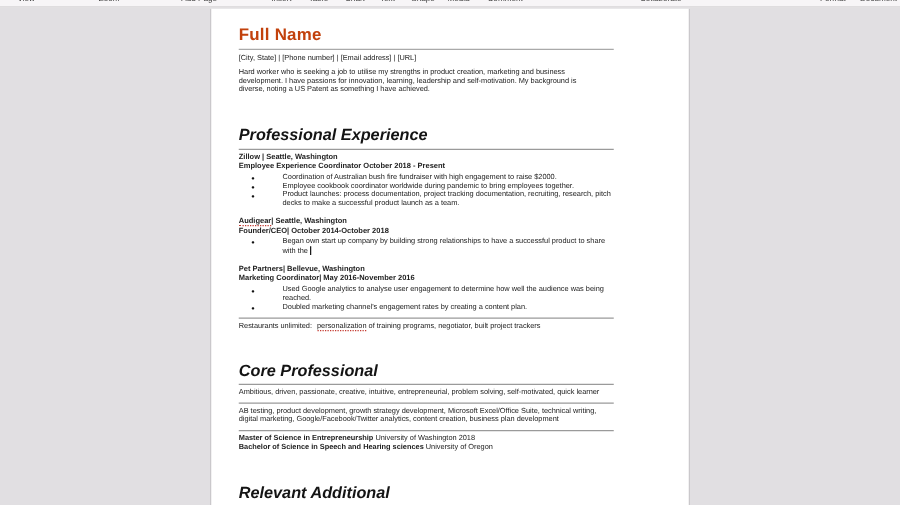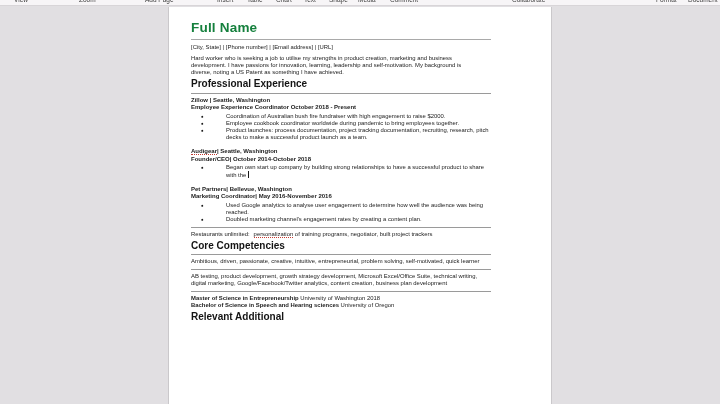--- a/index.html
+++ b/index.html
@@ -19,29 +19,29 @@
   
   .canvas { position:absolute; top:7px; left:0; width:720px; height:397px; }
   .page {
     position:absolute; left:168px; top:0; width:384px; height:397px;
     background:#ffffff; border-left:1px solid #cac8cb; border-right:1px solid #cac8cb;
     overflow:hidden;
   }
   .content { padding:13px 60px 0 22px; color:#222; }
 
   .doc-title {
-    font-size:13.5px; font-weight:bold; color:#15803d; letter-spacing:.2px;
+    font-size:13.5px; font-weight:bold; color:#c2410c; letter-spacing:.2px;
     margin:0 0 4px 0;
   }
   .title-rule { border:none; border-top:1px solid #a9a9a9; margin:0 0 4px 0; }
   .contact { font-size:5.9px; color:#222; white-space:nowrap; }
   .para { margin-top:5px; font-size:5.9px; line-height:7.1px; }
   .line { white-space:nowrap; }
 
-  .sec-heading { font-size:10px; font-weight:bold; color:#141414; margin-top:2px; }
+  .sec-heading { font-size:13px; font-weight:bold; color:#141414; margin-top:24px;font-style:italic; }
   .sec-rule { border:none; border-top:1px solid #9a9a9a; margin:3.5px 0 3px 0; }
 
   .job { margin-top:7px; }
   .job.first { margin-top:1px; }
   .bold-line { font-size:6.0px; font-weight:bold; line-height:7.5px; white-space:nowrap; }
   .bullets { margin-top:1px; }
   .bullet-row { display:flex; padding-left:10px; font-size:5.9px; line-height:7.1px; }
   .bullet-glyph { flex:none; width:25px; font-size:4.6px; line-height:7.1px; color:#111; }
   .bullet-text { color:#222; }
 
@@ -140,21 +140,21 @@
           <div class="bullet-row">
             <span class="bullet-glyph">●</span>
             <span class="bullet-text"><span class="line">Doubled marketing channel's engagement rates by creating a content plan.</span></span>
           </div>
         </div>
       </div>
 
       <hr class="sec-rule">
       <div class="addl-line"><span>Restaurants unlimited:</span><span class="addl-gap"></span><span class="squiggle">personalization</span><span> of training programs, negotiator, built project trackers</span></div>
 
-      <div class="sec-heading">Core Competencies</div>
+      <div class="sec-heading">Core Professional</div>
       <hr class="sec-rule">
       <div class="addl-line">Ambitious, driven, passionate, creative, intuitive, entrepreneurial, problem solving, self-motivated, quick learner</div>
 
       <hr class="sec-rule">
       <div class="para" style="margin-top:1px">
         <div class="line">AB testing, product development, growth strategy development, Microsoft Excel/Office Suite, technical writing,</div>
         <div class="line">digital marketing, Google/Facebook/Twitter analytics, content creation, business plan development</div>
       </div>
 
       <hr class="sec-rule">

